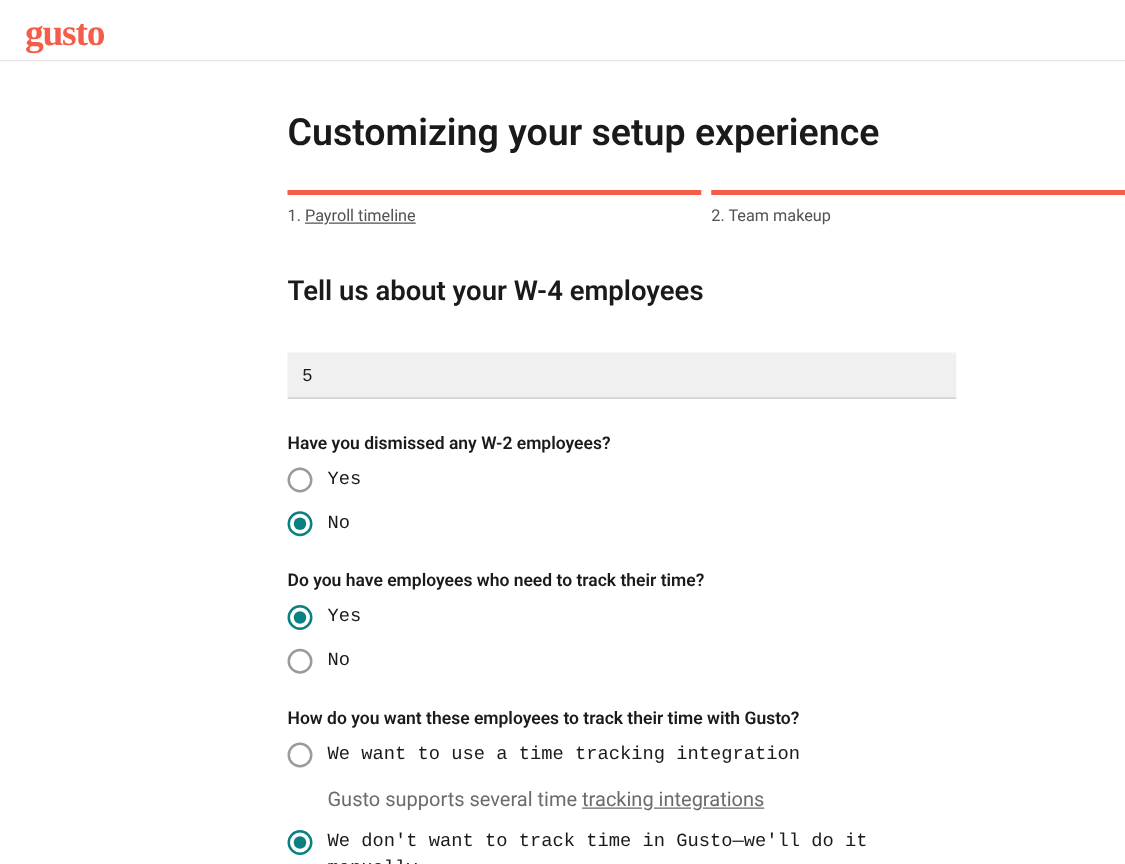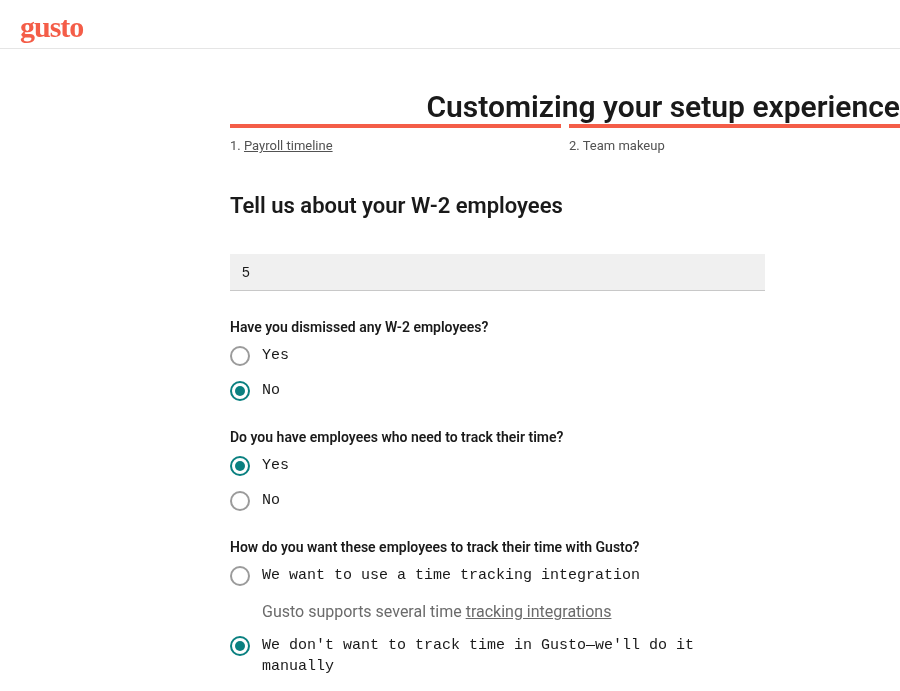--- a/index.html
+++ b/index.html
@@ -21,21 +21,21 @@
       font-family: Georgia, 'Times New Roman', serif;
     }
     .content {
       padding: 40px 0 30px 230px;
       max-width: 900px;
     }
     .page-title {
       font-size: 30px;
       font-weight: 600;
       color: #1a1a1a;
-      text-align: right;
+      margin-bottom: 28px;
     }
     .progress-row {
       display: flex;
       gap: 8px;
       margin-bottom: 40px;
     }
     .progress-step {
       flex: 1;
     }
     .progress-bar {
@@ -140,21 +140,21 @@
     </div>
     <div class="progress-step">
       <div class="progress-bar"></div>
       <div class="progress-label">
         <span>2.</span>
         <span>Team makeup</span>
       </div>
     </div>
   </div>
 
-  <h2 class="section-title">Tell us about your W-2 employees</h2>
+  <h2 class="section-title">Tell us about your W-4 employees</h2>
 
   <div class="question-block">
     <input type="text" class="text-input" value="5" style="">
   </div>
 
   <div class="question-block">
     <div class="question-label">Have you dismissed any W-2 employees?</div>
     <div class="radio-row">
       <div class="radio-circle"></div>
       <div class="radio-text">Yes</div>

